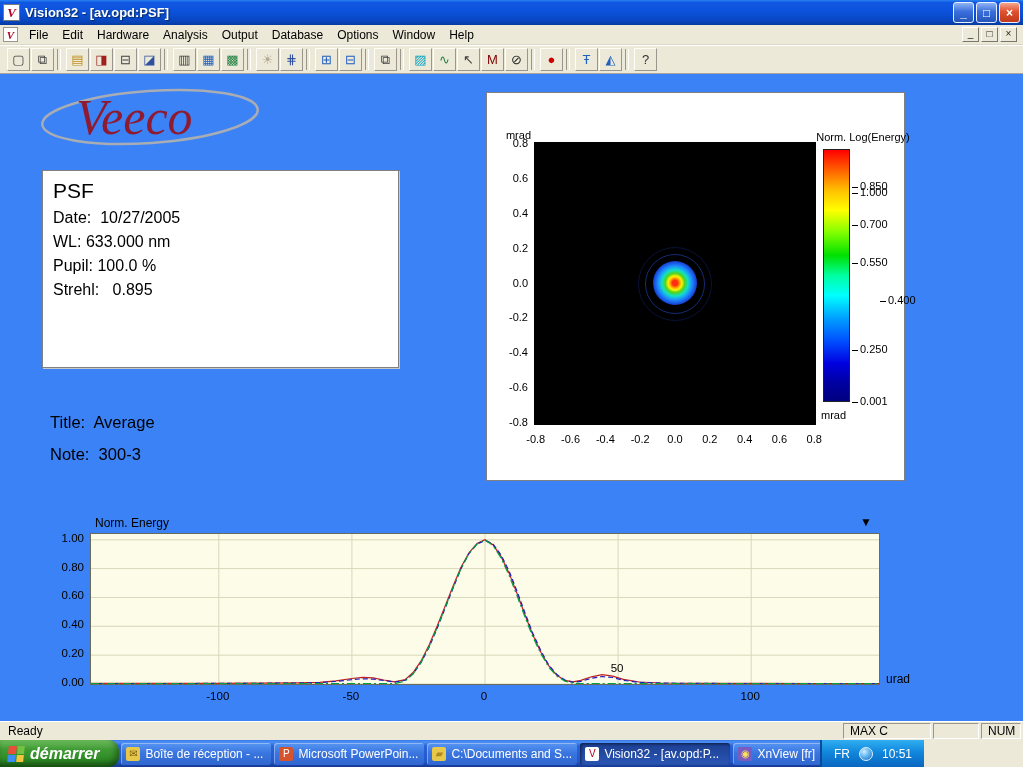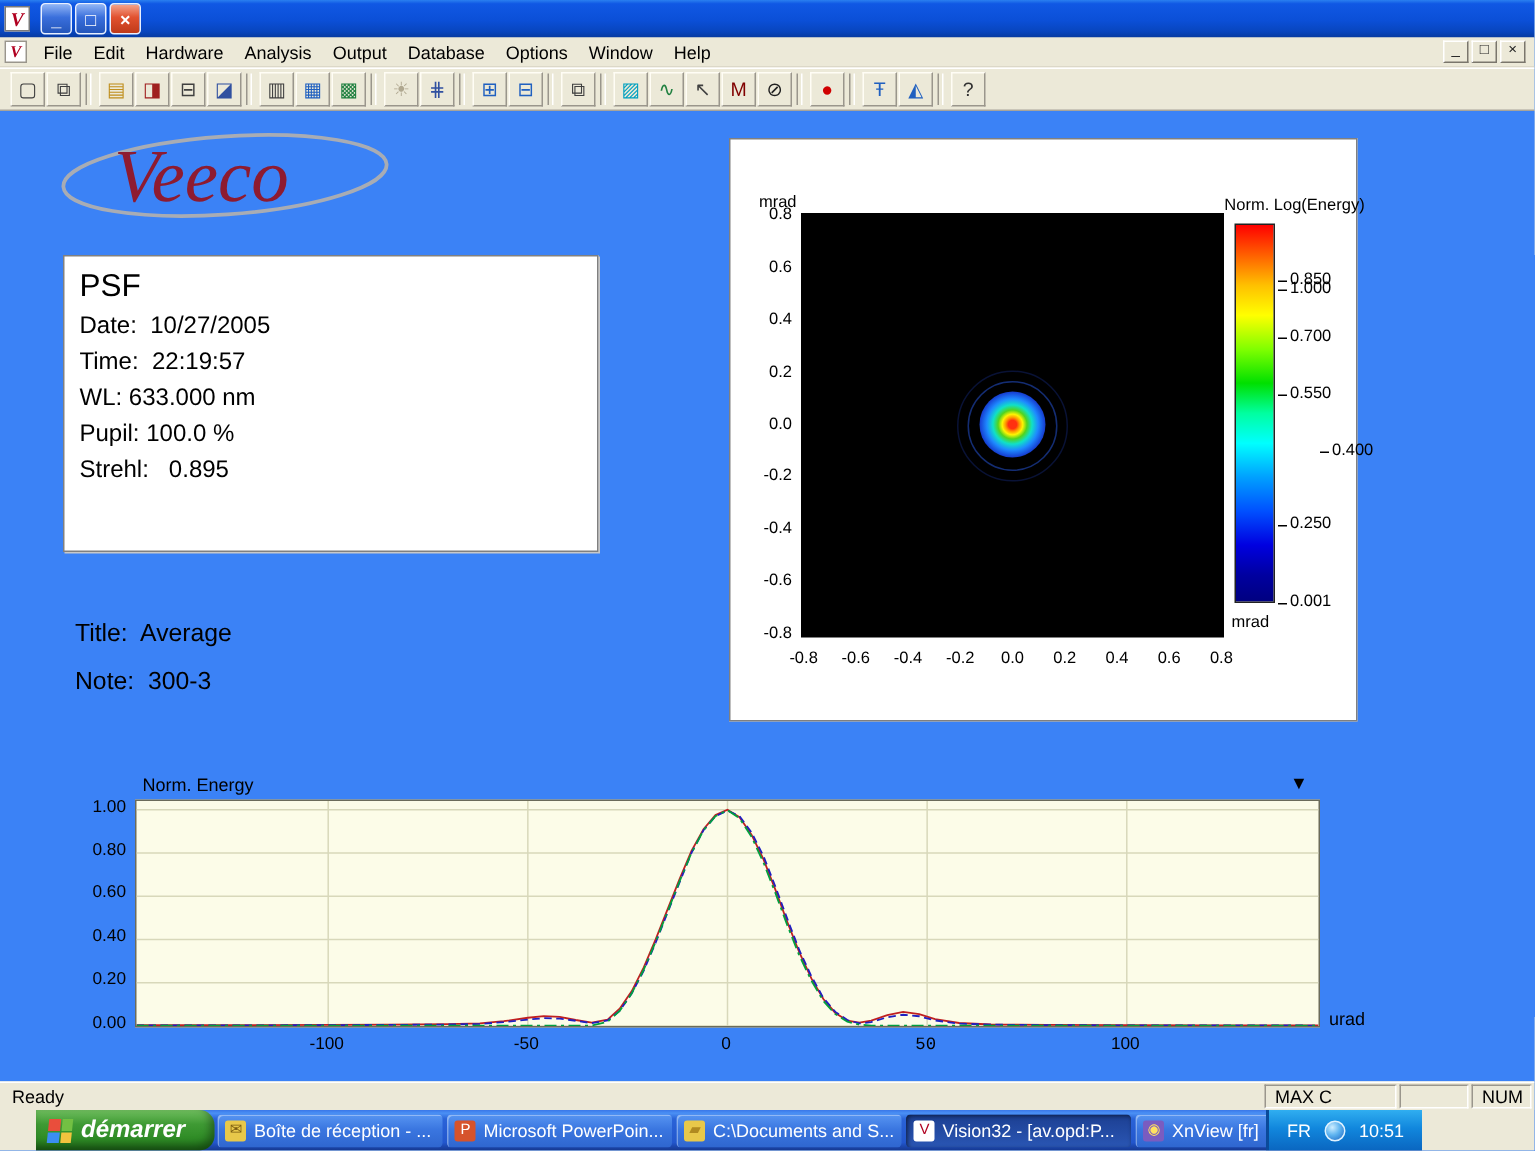--- a/index.html
+++ b/index.html
@@ -92,21 +92,21 @@
   .status-ready { flex:1; display:flex; align-items:center; padding:0 6px; }
   .status-cell { border:1px solid; border-color:#9a968c #fff #fff #9a968c; padding:0 6px;
     display:flex; align-items:center; }
   .status-cell.c1 { width:88px; }
   .status-cell.c2 { width:46px; }
   .status-cell.c3 { width:40px; }
 
   
   #taskbar { position:absolute; left:0; top:740px; width:924px; height:27px;
     background:linear-gradient(180deg,#3a77e8 0%,#4a90f5 8%,#2a63d8 22%,#2256cd 80%,#16388f 100%);
-    display:flex; align-items:center;margin-left:24px; }
+    display:flex; align-items:center; }
   #start-button { height:27px; flex:none; padding:0 20px 0 8px; border:none; border-radius:0 10px 10px 0;
     background:linear-gradient(180deg,#6fbe5e 0%,#3f9a34 35%,#2f8c26 70%,#1e6b18 100%);
     color:#fff; font-style:italic; font-weight:bold; font-size:16px; font-family:"Liberation Sans",sans-serif;
     display:flex; align-items:center; gap:6px; box-shadow:inset -3px -3px 6px rgba(0,0,0,0.35); }
   .win-flag { width:16px; height:16px; border-radius:2px; display:grid; flex:none;
     grid-template-columns:1fr 1fr; grid-template-rows:1fr 1fr; gap:1px; transform:skew(-6deg); }
   .win-flag i:nth-child(1){background:#e94e3c} .win-flag i:nth-child(2){background:#73c043}
   .win-flag i:nth-child(3){background:#3b8ef3} .win-flag i:nth-child(4){background:#f3c43e}
   #task-buttons { display:flex; flex:1; padding:0 2px; gap:3px; overflow:hidden; align-items:center; }
   .task-btn { width:150px; flex:none; height:22px; border:none; border-radius:3px;
@@ -124,20 +124,21 @@
     color:#fff; font-size:12px; }
   .tray-icon { width:14px; height:14px; border-radius:50%; flex:none;
     background:radial-gradient(circle at 35% 30%,#cfeeff 0%,#5fb4f0 45%,#1a63c0 100%);
     border:1px solid #dff2ff; }
 </style>
 </head>
 <body>
 
 <div id="titlebar">
   <span class="app-icon">V</span>
+  <span id="window-title">Vision32 - [av.opd:PSF]</span>
   <span class="tb-btn">_</span>
   <span class="tb-btn">□</span>
   <span class="tb-btn close">×</span>
 </div>
 
 <div id="menubar">
   <span class="mdi-doc">V</span>
   <span class="menu-items">
       <span class="menu-item">File</span>
       <span class="menu-item">Edit</span>
@@ -232,21 +233,20 @@
 
   <svg id="veeco-logo" width="240" height="76" viewBox="0 0 240 76">
     <ellipse cx="114" cy="39" rx="108" ry="26" fill="none" stroke="#a8acb4" stroke-width="2.5" transform="rotate(-4 114 39)"></ellipse>
     <text x="40" y="56" font-size="50" font-style="italic" fill="#8e1b30" font-family="Liberation Serif, serif">Veeco</text>
   </svg>
 
   <div id="psf-box">
     <div id="psf-title">PSF</div>
     <div>
         <div class="info-line">Date:  10/27/2005</div>
-        <div class="info-line">Time:  22:19:57</div>
         <div class="info-line">WL: 633.000 nm</div>
         <div class="info-line">Pupil: 100.0 %</div>
         <div class="info-line">Strehl:   0.895</div>
       </div>
   </div>
 
   <div id="title-line">Title:  Average</div>
   <div id="note-line">Note:  300-3</div>
 
   <div id="map-panel">
@@ -309,21 +309,21 @@
   <span id="profile-x-unit">urad</span>
 <span class="tick prof-ytick" style="left: 46px; top: 602px;">0.00</span>
     <span class="tick prof-ytick" style="left: 46px; top: 573.154px;">0.20</span>
     <span class="tick prof-ytick" style="left: 46px; top: 544.308px;">0.40</span>
     <span class="tick prof-ytick" style="left: 46px; top: 515.462px;">0.60</span>
     <span class="tick prof-ytick" style="left: 46px; top: 486.615px;">0.80</span>
     <span class="tick prof-ytick" style="left: 46px; top: 457.769px;">1.00</span>
     <span class="tick prof-xtick" style="left: 199.784px; top: 616px;">-100</span>
     <span class="tick prof-xtick" style="left: 332.892px; top: 616px;">-50</span>
     <span class="tick prof-xtick" style="left: 466px; top: 616px;">0</span>
-    <span class="tick prof-xtick" style="left: 599.108px; top: 616px; font-family: Liberation Mono, monospace;">50</span>
+    <span class="tick prof-xtick" style="left: 599.108px; top: 588px;">50</span>
     <span class="tick prof-xtick" style="left: 732.216px; top: 616px;">100</span>
   </div>
 
 <div id="statusbar">
   <span class="status-ready">Ready</span>
   <span class="status-cell c1">MAX C</span>
   <span class="status-cell c2"></span>
   <span class="status-cell c3">NUM</span>
 </div>
 

